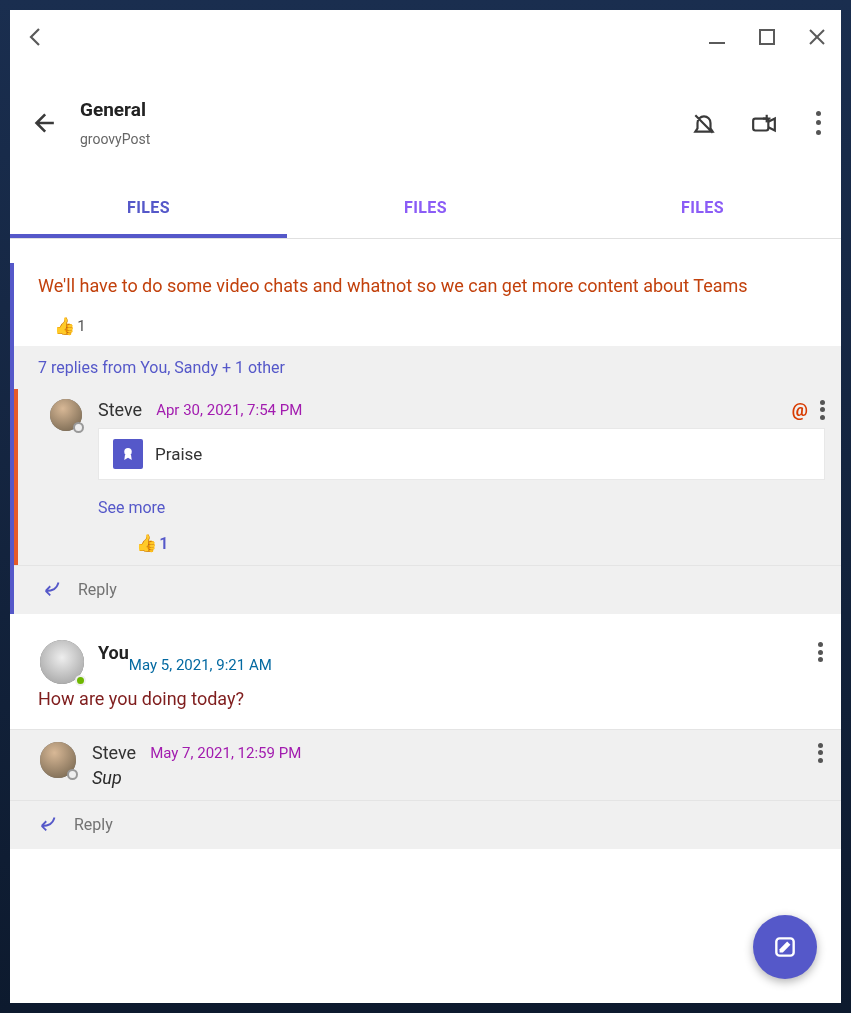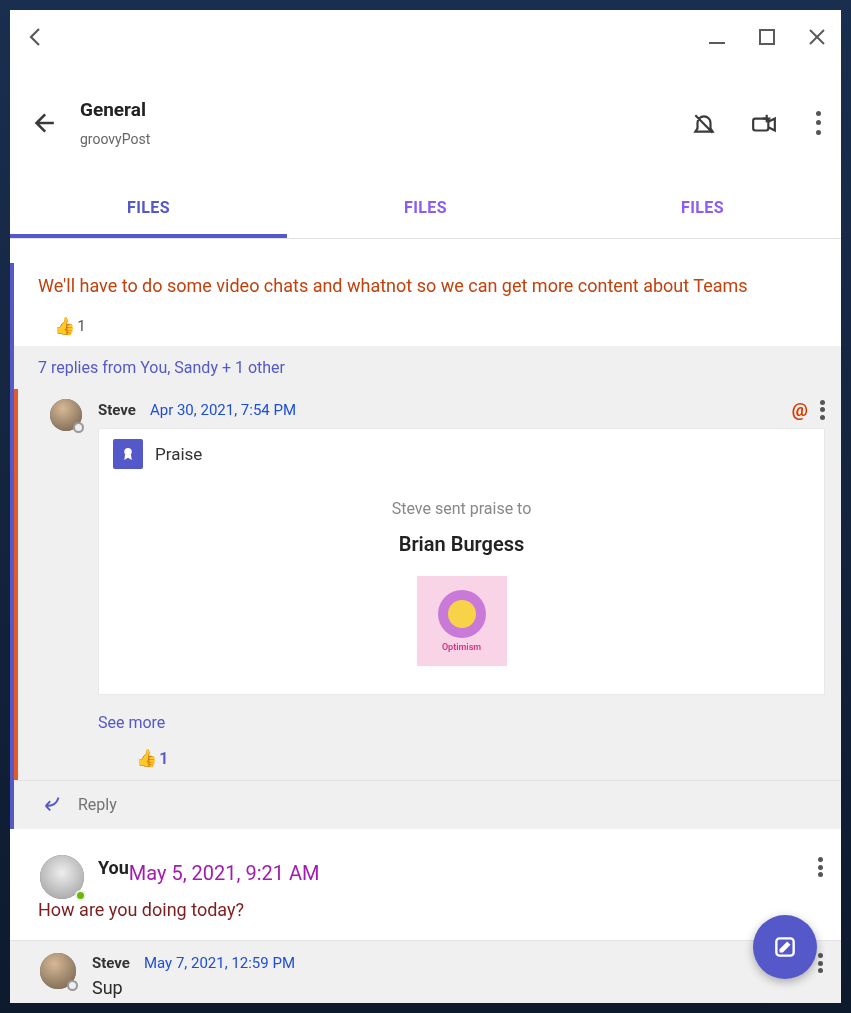--- a/index.html
+++ b/index.html
@@ -26,22 +26,22 @@
     .reaction { display: flex; align-items: center; gap: 2px; padding: 8px 0 10px 40px; font-size: 15px; color: #555; }
     .thumb { font-size: 17px; }
     .replies-summary { background: #f0f0f0; padding: 12px 16px 12px 24px; font-size: 16px; color: #5558c9; cursor: pointer; }
     .reply-item { background: #f0f0f0; border-left: 4px solid #e55a2a; padding: 10px 16px 0 28px; position: relative; }
     .avatar { width: 36px; height: 36px; border-radius: 50%; position: absolute; left: 34px; top: 10px; background:#777; }
     .avatar.sm { width: 32px; height:32px; left:32px; }
     .status-dot { position: absolute; width: 11px; height: 11px; border-radius: 50%; border: 2px solid #f0f0f0; bottom: -2px; right: -2px; }
     .status-away { background: #eee; border: 2px solid #999; }
     .status-online { background: #6eb700;}
     .reply-head { padding-left: 52px; display:flex; align-items:center; gap:14px; }
-    .author { font-size: 15px; font-weight: 700; color: #333; }
-    .timestamp { font-size: 15px; color: #1d4ed8; }
+    .author { font-size: 18px; font-weight: 400; color: #333; }
+    .timestamp { font-size: 15px; color: #a21caf; }
     .head-actions { margin-left:auto; display:flex; align-items:center; gap:12px; }
     .mention-icon { color:#d83b01; font-weight:700; font-size:18px; }
     .vdots { width: 5px; height: 20px; display:flex; flex-direction:column; justify-content:space-between; cursor:pointer; }
     .praise-card { background: #fff; border:1px solid #e8e8e8; margin: 8px 0 0 52px; }
     .praise-top { display:flex; align-items:center; gap:12px; padding:10px 14px; }
     .praise-badge { width:30px; height:30px; background:#5558c9; display:flex; align-items:center; justify-content:center; color:#fff; border-radius:2px; }
     .praise-label { font-size:17px; color:#333; }
     .praise-body { text-align:center; padding: 20px 20px 28px; }
     .praise-sent { color:#888; font-size:16px; margin-bottom:14px; }
     .praise-name { font-size:20px; font-weight:600; color:#222; margin-bottom:20px; }
@@ -53,26 +53,26 @@
     .reaction2 { padding: 10px 0 12px 90px; display:flex; align-items:center; gap:2px; color:#5558c9; font-weight:600; font-size:16px;}
     .reply-bar { background:#f0f0f0; border-top:1px solid #e4e4e4; padding: 12px 16px 14px 28px; display:flex; align-items:center; gap:14px; }
     .reply-arrow { color:#5558c9; }
     .reply-link { color:#737373; font-size:16px; cursor:pointer; }
     .thread2 { margin-top: 12px; }
     .post2 { background:#fff; padding: 16px 18px 14px 28px; position:relative; }
     .post2 .avatar { left:30px; top:14px; width:44px; height:44px; }
     .post2-head { padding-left: 60px; display:flex; align-items:flex-start; }
     .post2-info { display:flex; }
     .post2-author { font-size:18px; font-weight:700; color:#222; }
-    .post2-time { font-size:20px; color:#a21caf; margin-top:4px; }
+    .post2-time { font-size:15px; color:#0369a1; margin-top:14px; }
     .post2-msg { padding: 14px 0 0 0; font-size:18px; color:#7f1d1d; }
     .reply2 { background:#f0f0f0; padding: 12px 18px 12px 28px; position:relative; margin-top:6px; border-top:1px solid #e4e4e4;}
     .reply2 .avatar { width:36px; height:36px; left:30px; top:12px; }
     .reply2-head { padding-left:54px; display:flex; align-items:center; gap:14px; }
-    .reply2-msg { padding-left:54px; font-size:18px; color:#2a2a2a; margin-top:4px; }
+    .reply2-msg { padding-left:54px; font-size:18px; color:#2a2a2a; margin-top:4px;font-style:italic; }
     .fab { position:absolute; right:34px; bottom:34px; width:64px; height:64px; border-radius:50%; background:#5558c9; color:#fff; display:flex; align-items:center; justify-content:center; cursor:pointer; box-shadow:0 3px 10px rgba(0,0,0,0.3); }
     svg { display:block; }
     .avatar-img { width:100%; height:100%; border-radius:50%; object-fit:cover; background: radial-gradient(circle at 40% 30%, #d8b896, #6b5d48); }
     .avatar-img.white { background: radial-gradient(circle at 50% 40%, #eee, #999); }
   </style>
 </head>
 <body>
 
 <div class="app">
   <div class="titlebar">
@@ -165,30 +165,20 @@
         <div class="praise-card">
           <div class="praise-top">
             <div class="praise-badge">
               <svg viewBox="0 0 24 24" width="18" height="18" fill="currentColor">
                   <circle cx="12" cy="9" r="5"></circle>
                   <path d="M8 13l-1 7 5-3 5 3-1-7"></path>
                 </svg>
             </div>
             <span class="praise-label">Praise</span>
           </div>
-          <div class="praise-body">
-            <div class="praise-sent">Steve sent praise to</div>
-            <div class="praise-name">Brian Burgess</div>
-            <div class="sticker">
-              <div class="sun">
-                  <div class="suncore"></div>
-                </div>
-              <div class="sticker-text">Optimism</div>
-            </div>
-          </div>
         </div>
         <div class="see-more">See more</div>
         <div class="reaction2">
           <span class="thumb">👍</span>
           <span>1</span>
         </div>
       </div>
       <div class="reply-bar">
         <span class="reply-arrow">
           <svg viewBox="0 0 24 24" width="22" height="22" fill="none" stroke="currentColor" stroke-width="2">

